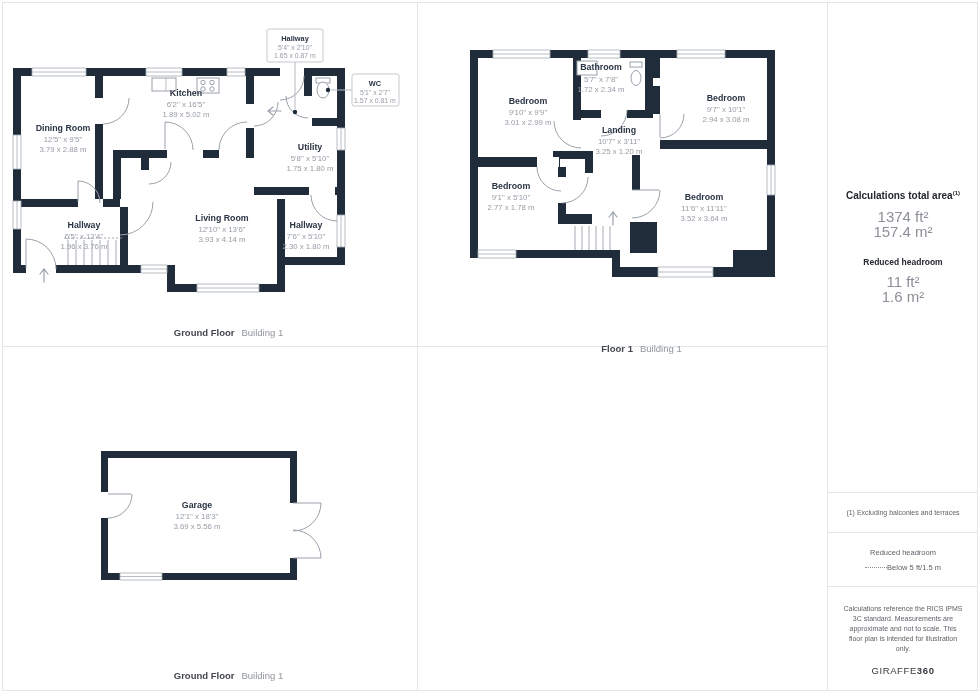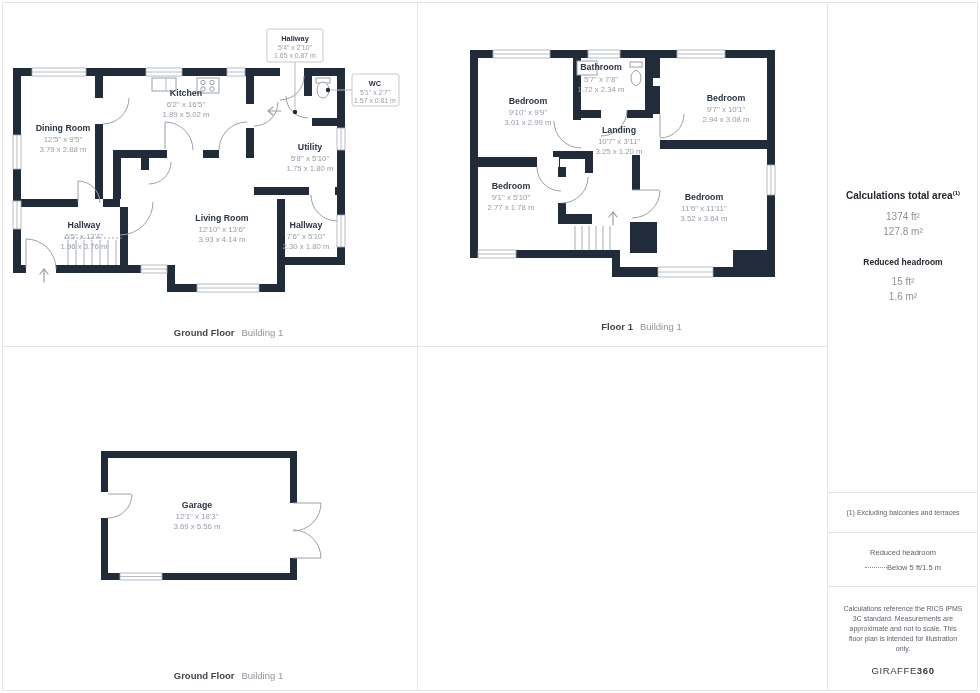--- a/index.html
+++ b/index.html
@@ -29,21 +29,21 @@
   .caption{position:absolute;display:flex;justify-content:center;align-items:baseline;gap:7px;font-size:9.5px;padding-left:19px;}
   .caption .b{font-weight:700;color:#42464d;}
   .caption .l{color:#8f959d;}
   
   .sidebar{position:absolute;left:828px;top:2px;width:150px;height:689px;display:flex;flex-direction:column;}
   .sb-sec{box-sizing:border-box;}
   .sb-sec + .sb-sec{border-top:1px solid #e4e5e8;}
   .sb1{height:490px;display:flex;flex-direction:column;justify-content:center;align-items:center;text-align:center;}
   .sb-title{font-size:10px;font-weight:700;color:#23272e;margin-bottom:7px;}
   .sb-title sup{font-size:6px;}
-  .sb-val{font-size:10px;color:#8c9098;line-height:15px;text-align:center;}
+  .sb-val{font-size:15px;color:#8c9098;line-height:15px;text-align:center;}
   .sb-sub{font-size:8.5px;font-weight:700;color:#23272e;margin:18px 0 7px 0;}
   .sb2{height:40px;display:flex;align-items:center;justify-content:center;}
   .sb-note{font-size:7px;color:#5b5f66;text-align:center;}
   .sb3{height:54px;display:flex;flex-direction:column;align-items:center;justify-content:center;gap:6px;}
   .sb-legendtitle{font-size:7.5px;color:#5b5f66;}
   .legend-row{display:flex;align-items:center;gap:0;}
   .legend-dash{width:22px;border-top:1px dotted #8a8f96;height:0;}
   .legend-val{font-size:7.5px;color:#5b5f66;}
   .sb4{flex:1;display:flex;flex-direction:column;align-items:center;padding-top:17px;}
   .sb-disclaimer{width:122px;font-size:7px;line-height:10px;color:#5b5f66;text-align:center;}
@@ -305,36 +305,36 @@
     <text class="rname" x="197" y="508">Garage</text>
     <text class="rdim" x="197" y="519">12'1" x 18'3"</text>
     <text class="rdim" x="197" y="529">3.69 x 5.56 m</text>
   </g>
 </svg>
 
 <div class="caption" style="left:2px;top:327px;width:415px;">
   <span class="b">Ground Floor</span>
   <span class="l">Building 1</span>
 </div>
-<div class="caption" style="left:418px;top:321px;width:409px;">
+<div class="caption" style="left:418px;top:343px;width:409px;">
   <span class="b">Floor 1</span>
   <span class="l">Building 1</span>
 </div>
 <div class="caption" style="left:2px;top:670px;width:415px;">
   <span class="b">Ground Floor</span>
   <span class="l">Building 1</span>
 </div>
 
 <div class="sidebar">
   <div class="sb-sec sb1">
     <div class="sb-title"><span>Calculations total area</span><sup>(1)</sup></div>
     <div class="sb-val">1374 ft²</div>
-    <div class="sb-val">127.8 m²</div>
+    <div class="sb-val">157.4 m²</div>
     <div class="sb-sub">Reduced headroom</div>
-    <div class="sb-val">15 ft²</div>
+    <div class="sb-val">11 ft²</div>
     <div class="sb-val">1.6 m²</div>
   </div>
   <div class="sb-sec sb2">
     <div class="sb-note">(1) Excluding balconies and terraces</div>
   </div>
   <div class="sb-sec sb3">
     <div class="sb-legendtitle">Reduced headroom</div>
     <div class="legend-row">
       <span class="legend-dash"></span>
       <span class="legend-val">Below 5 ft/1.5 m</span>

